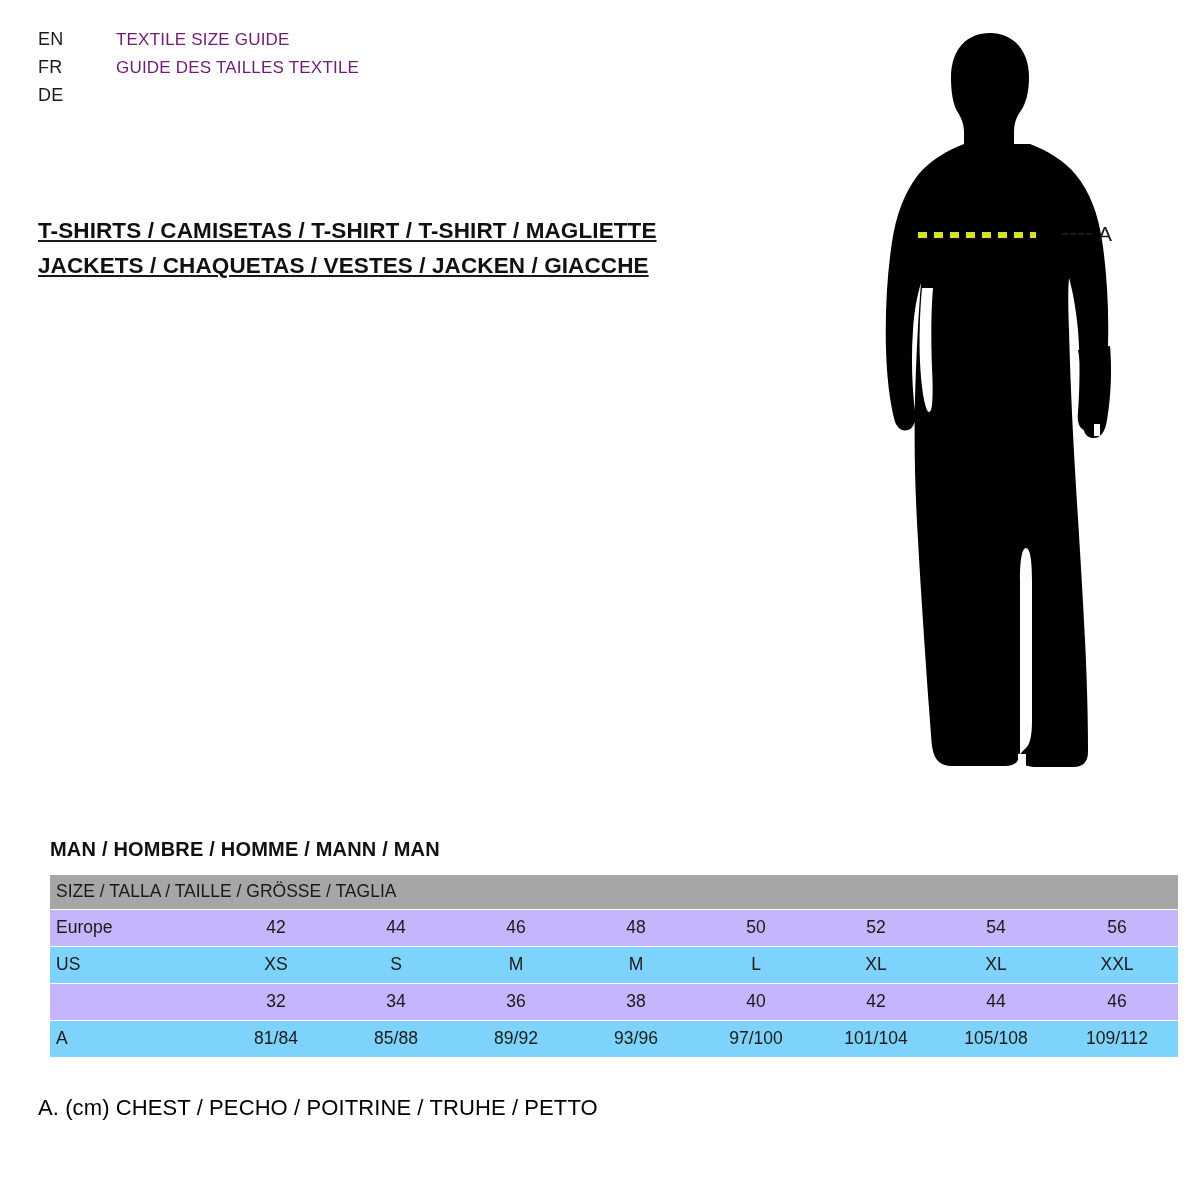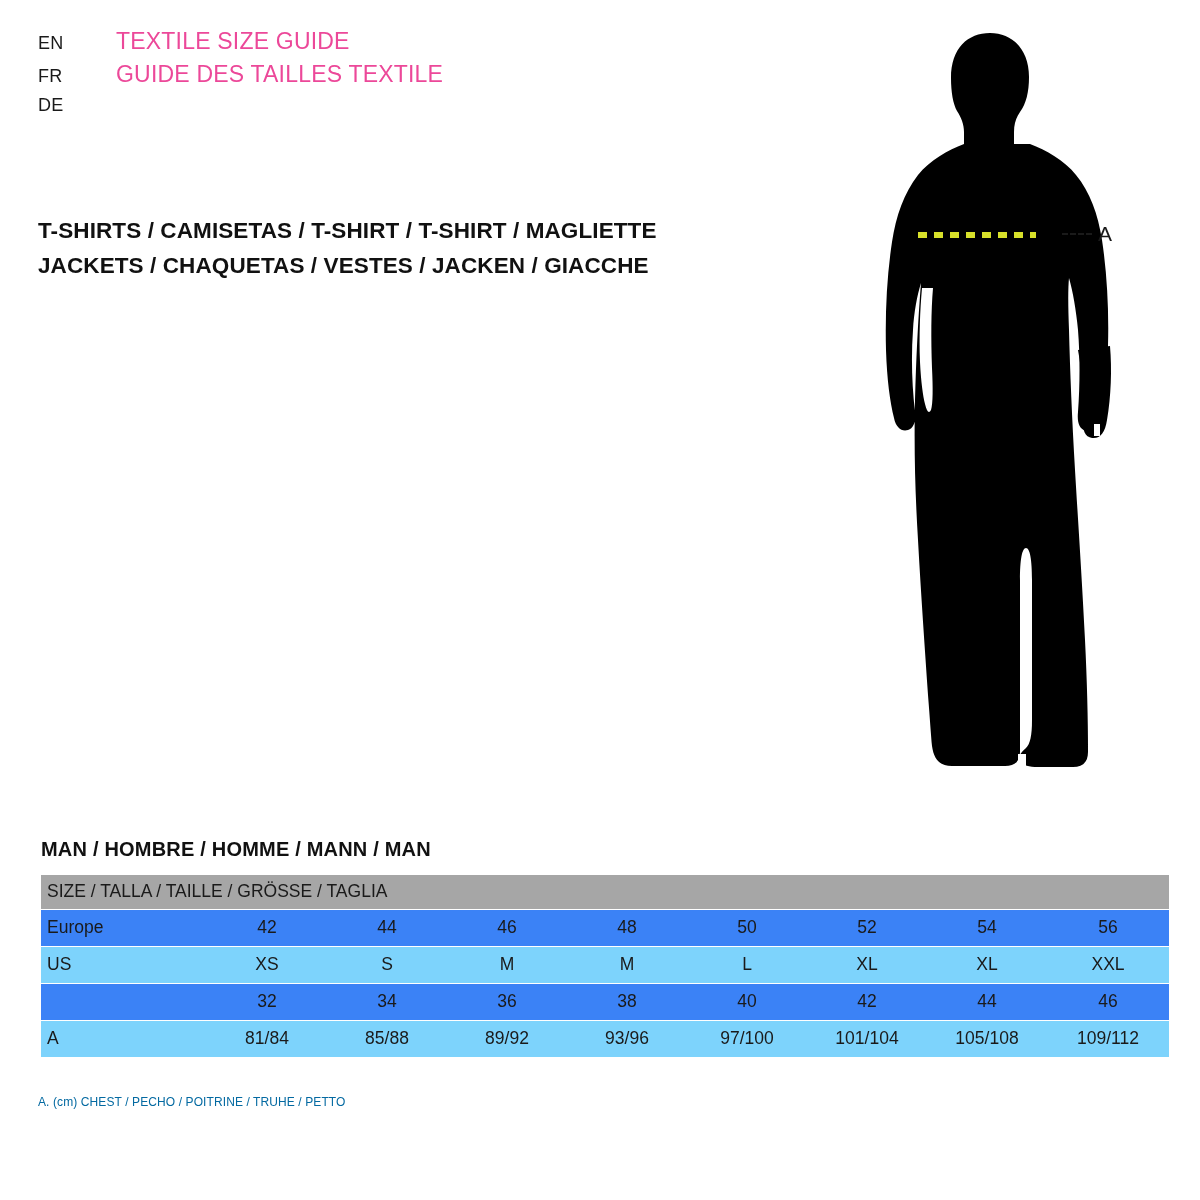--- a/index.html
+++ b/index.html
@@ -31,30 +31,31 @@
     margin-bottom: 10px;
   }
   .lang-code {
     width: 78px;
     flex: 0 0 78px;
     font-size: 18px;
     letter-spacing: 0.3px;
     color: #1a1a1a;
   }
   .lang-text {
-    font-size: 23px;
+    font-size: 17px;
     letter-spacing: 0.2px;
-    color: #ec4899;
+    color: #701a75;
   }
 
   .category-block {
     position: absolute;
     left: 38px;
     top: 220px;
     width: 780px;
+    text-decoration: underline;
   }
   .category-line {
     font-size: 22.5px;
     font-weight: bold;
     letter-spacing: 0.1px;
     line-height: 1.0;
     margin-bottom: 12px;
     color: #111111;
   }
 
@@ -81,21 +82,21 @@
     left: 1062px;
     top: 233px;
     width: 30px;
     height: 0;
     border-top: 2.5px dashed #1a1a1a;
   }
 
   
   .table-section {
     position: absolute;
-    left: 41px;
+    left: 50px;
     top: 838px;
     width: 928px;
   }
   .man-title {
     font-size: 20px;
     font-weight: bold;
     letter-spacing: 0.2px;
     margin-bottom: 14px;
     color: #111111;
   }
@@ -115,28 +116,28 @@
   table.size-table td.label {
     text-align: left;
     padding-left: 6px;
   }
   tr.head-row td {
     background: #a6a6a6;
     font-size: 17.5px;
     padding: 6px 0 7px 0;
   }
   tr.alt-dark td { background: #7dd3fc; }
-  tr.alt-light td { background: #3b82f6; }
+  tr.alt-light td { background: #c4b5fd; }
 
   .footnote {
     position: absolute;
     left: 38px;
     top: 1095px;
-    font-size: 12px;
-    color: #0369a1;
+    font-size: 22px;
+    color: #000000;
     letter-spacing: 0.1px;
   }
 </style>
 </head>
 <body>
 
 <div class="lang-block">
   <div class="lang-row">
     <span class="lang-code">EN</span>
     <span class="lang-text">TEXTILE SIZE GUIDE</span>

